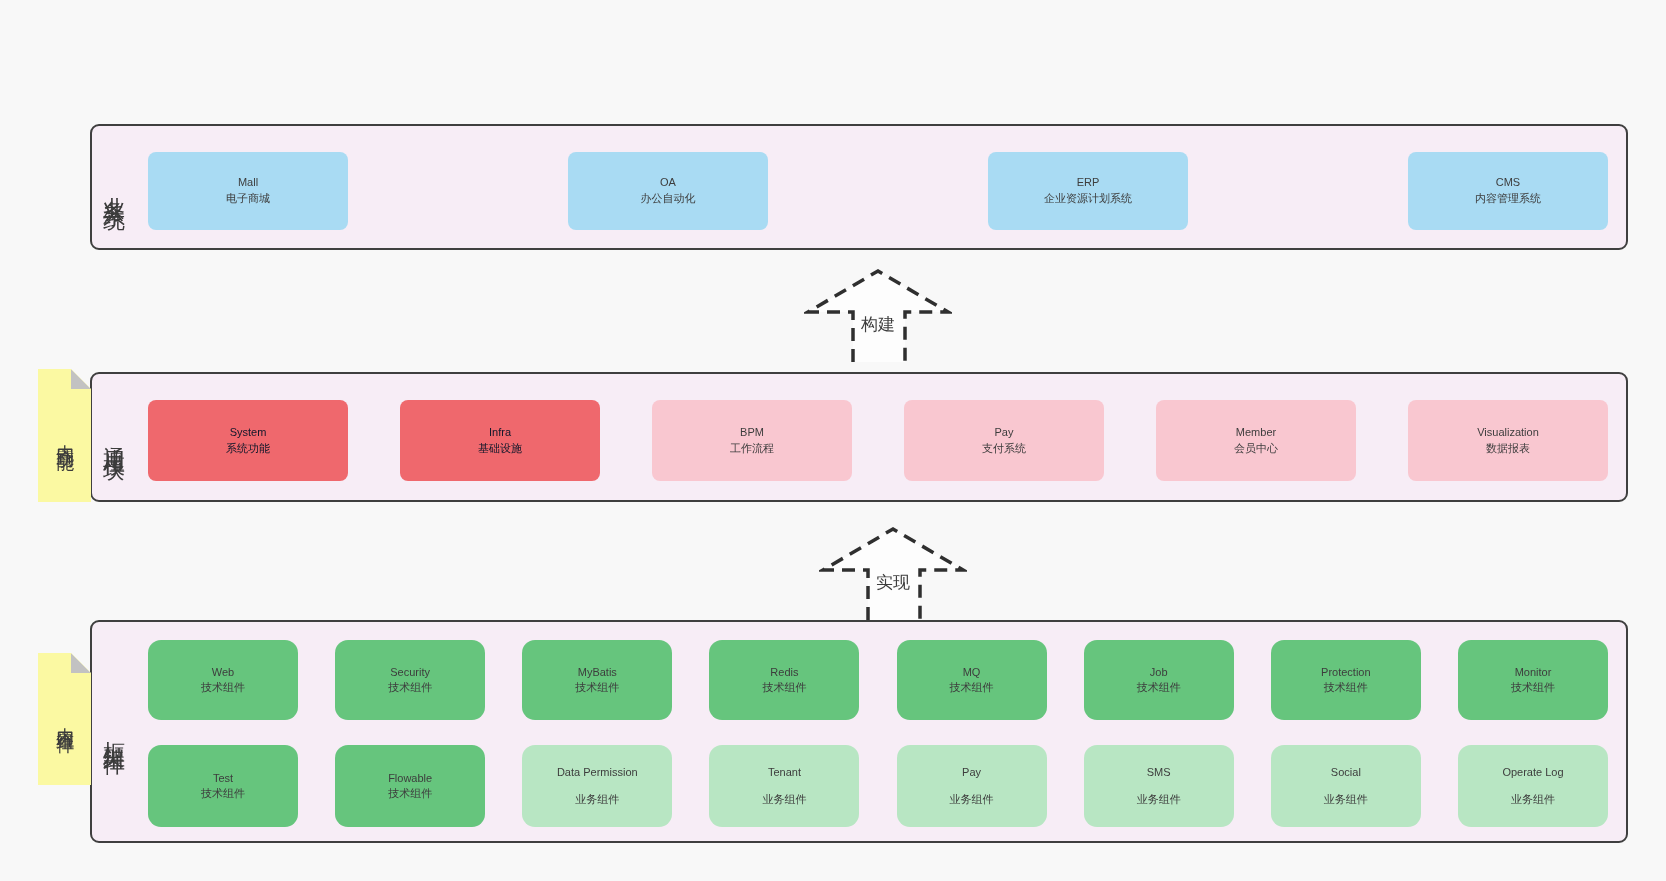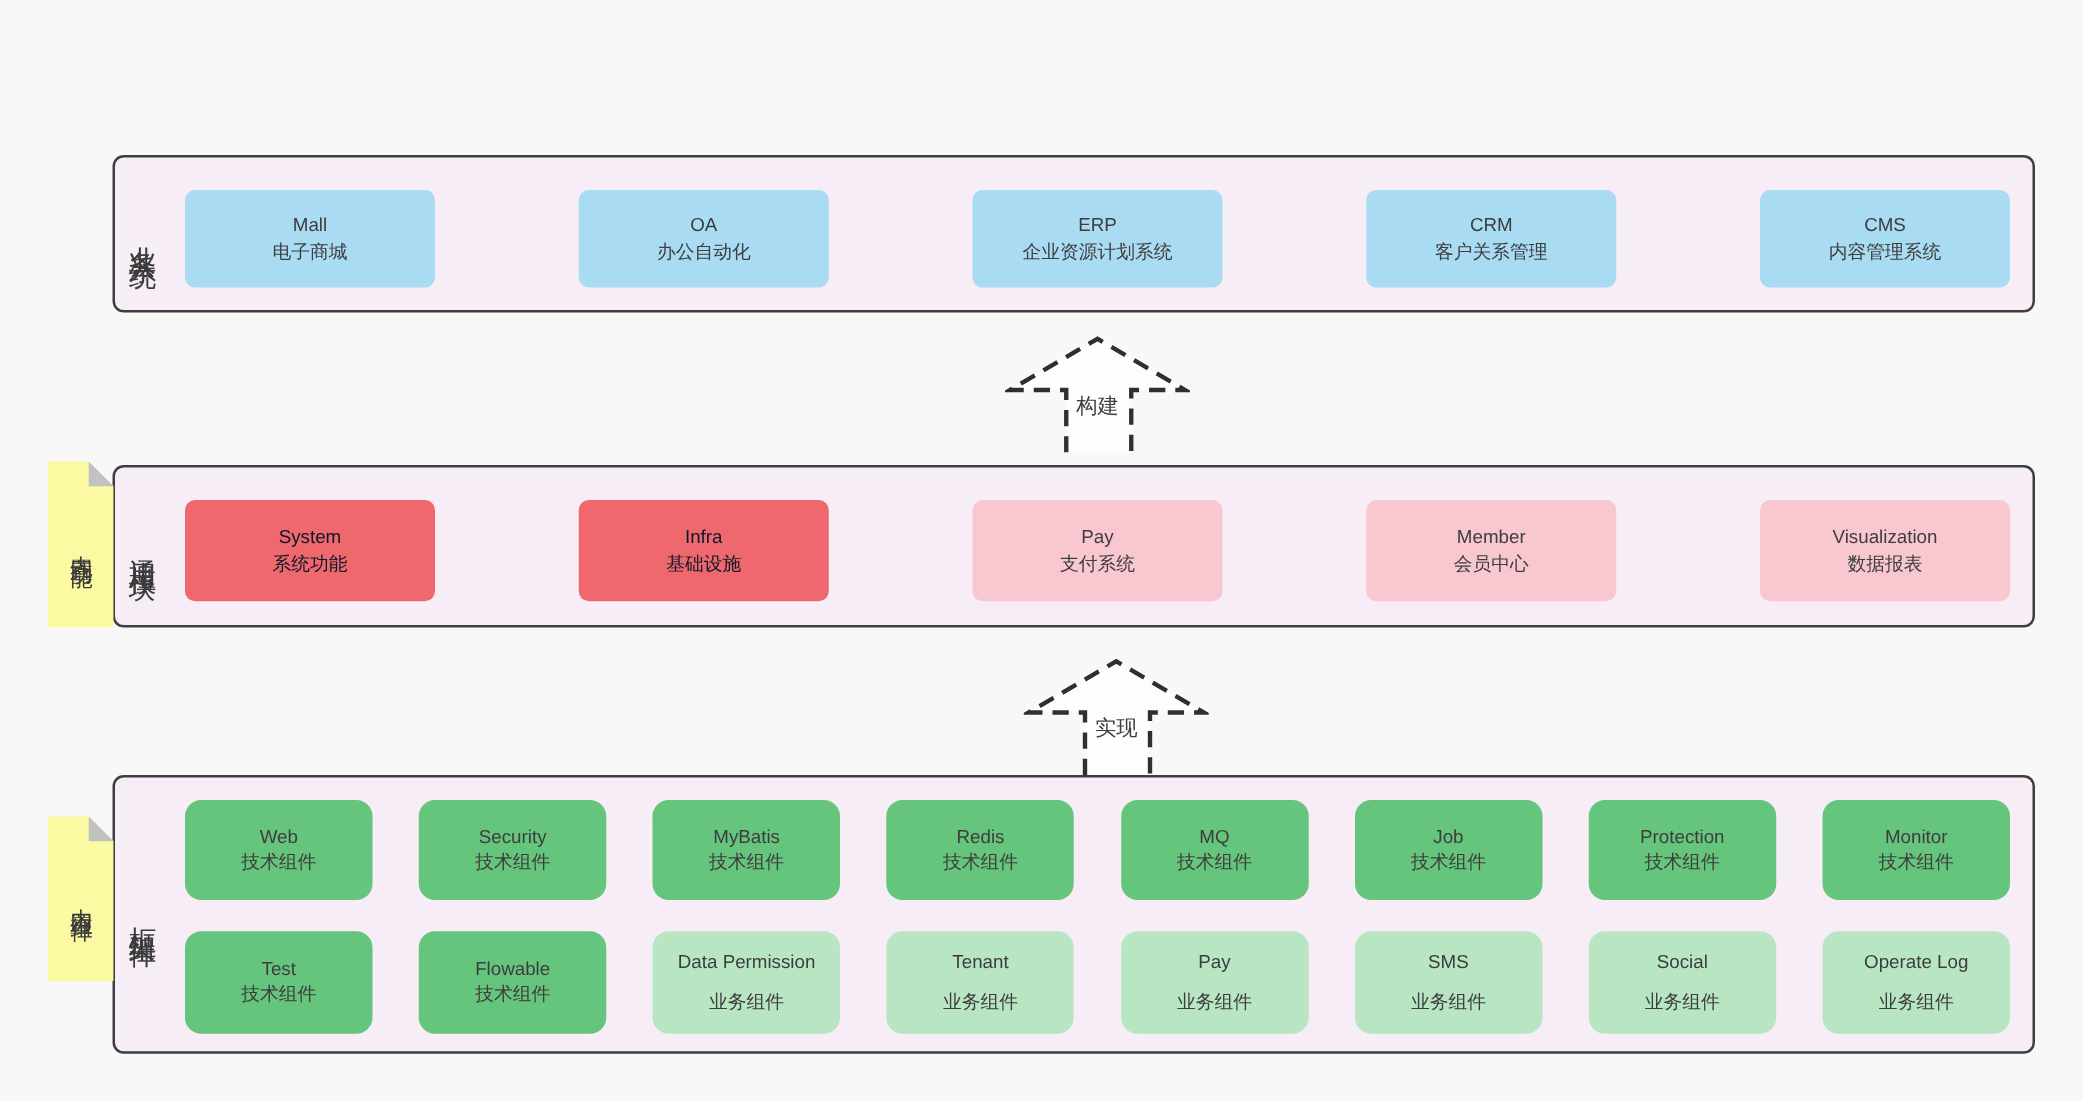--- a/index.html
+++ b/index.html
@@ -26,21 +26,21 @@
     position:absolute;left:56px;right:18px;
     display:flex;justify-content:space-between;align-items:stretch;
   }
   #row-business{top:26px;height:78px;}
   #row-modules{top:26px;height:81px;}
   #row-components-1{top:18px;height:80px;}
   #row-components-2{top:123px;height:82px;}
   .box{
     border-radius:8px;box-sizing:border-box;padding:18px 9px;
     display:flex;flex-direction:column;align-items:center;justify-content:center;
-    text-align:center;font-size:15px;line-height:1.42;
+    text-align:center;font-size:11px;line-height:1.42;
   }
   .w200{width:200px;}
   .w150{width:150px;line-height:1.32;border-radius:13px;}
   .c-blue{background:#a9dbf3;}
   .c-red{background:#ef686d;color:#0f172a;}
   .c-pink{background:#f9c7d0;}
   .c-green{background:#66c57d;color:#2f4a35;}
   .c-lgreen{background:#b8e6c3;gap:12px;}
   .c-green, .c-lgreen{color:#3d3d3d;}
   .note{
@@ -79,24 +79,20 @@
       </div>
       <div class="box w200 c-blue">
         <span class="en">OA</span>
         <span class="zh">办公自动化</span>
       </div>
       <div class="box w200 c-blue">
         <span class="en">ERP</span>
         <span class="zh">企业资源计划系统</span>
       </div>
       <div class="box w200 c-blue">
-        <span class="en">CRM</span>
-        <span class="zh">客户关系管理</span>
-      </div>
-      <div class="box w200 c-blue">
         <span class="en">CMS</span>
         <span class="zh">内容管理系统</span>
       </div>
     </div>
 </div>
 
 <div class="arrow" id="arrow-build">
   <svg width="148" height="96" viewBox="0 0 148 96">
     <path d="M49 96 L49 46 L4 46 L74 5 L144 46 L101 46 L101 96" fill="#fdfdfd" stroke="#2f2f2f" stroke-width="3.5" stroke-dasharray="13 8" stroke-linejoin="miter"></path>
   </svg>
@@ -112,20 +108,24 @@
   <div class="row" id="row-modules">
       <div class="box w200 c-red">
         <span class="en">System</span>
         <span class="zh">系统功能</span>
       </div>
       <div class="box w200 c-red">
         <span class="en">Infra</span>
         <span class="zh">基础设施</span>
       </div>
       <div class="box w200 c-pink">
+        <span class="en">BPM</span>
+        <span class="zh">工作流程</span>
+      </div>
+      <div class="box w200 c-pink">
         <span class="en">Pay</span>
         <span class="zh">支付系统</span>
       </div>
       <div class="box w200 c-pink">
         <span class="en">Member</span>
         <span class="zh">会员中心</span>
       </div>
       <div class="box w200 c-pink">
         <span class="en">Visualization</span>
         <span class="zh">数据报表</span>

